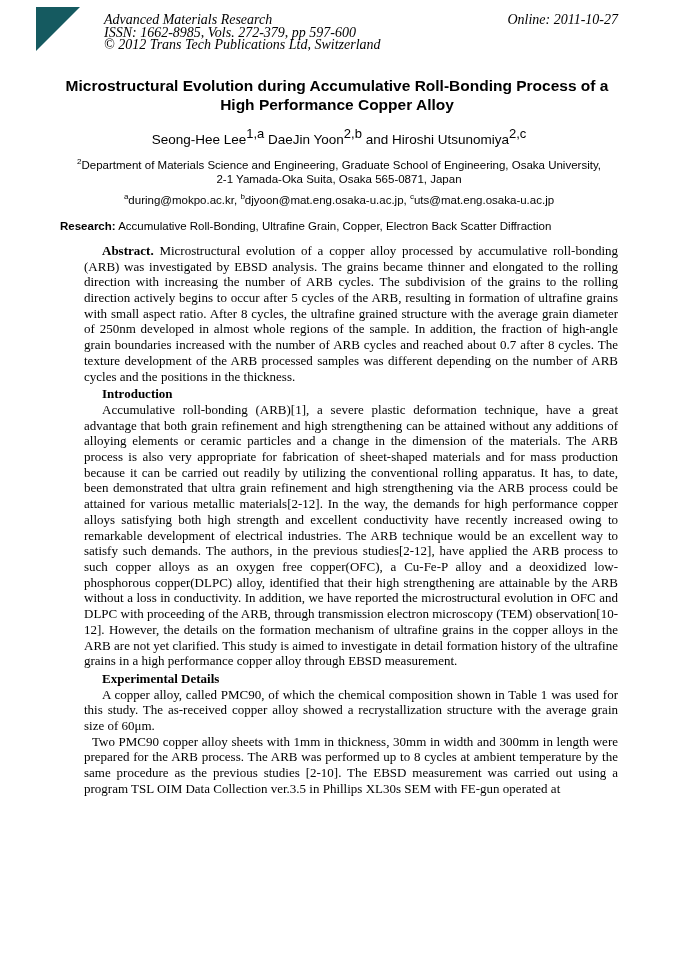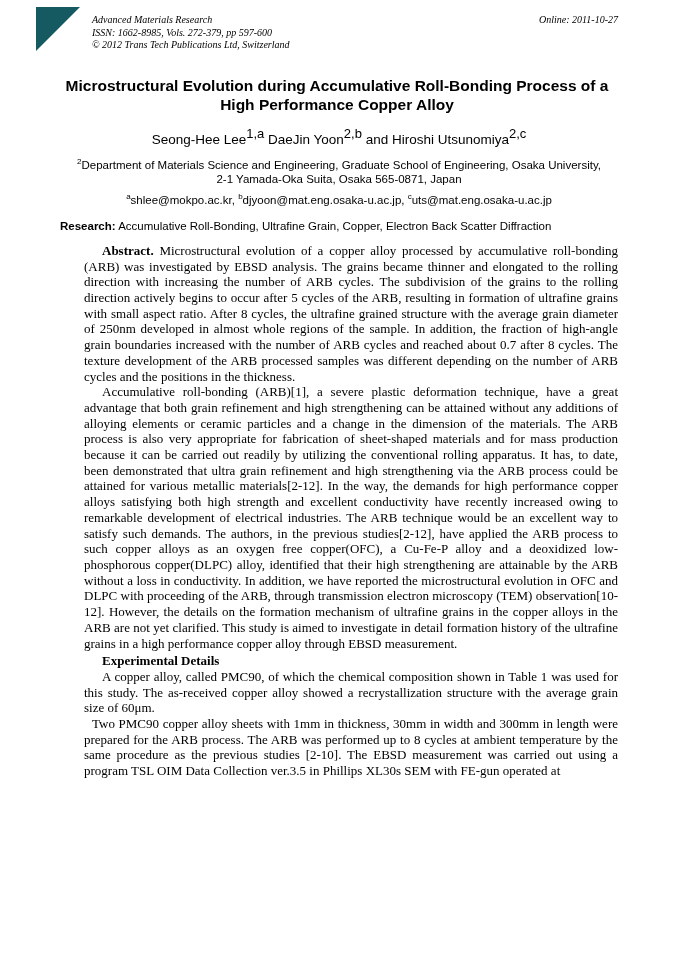--- a/index.html
+++ b/index.html
@@ -20,23 +20,23 @@
     width: 0; height: 0;
     border-top: 44px solid #155a60;
     border-right: 44px solid transparent;
   }
   .content {
     padding: 14px 60px 0 60px;
     box-sizing: border-box;
   }
   .hdr {
     font-style: italic;
-    font-size: 10px;
+    font-size: 14px;
     line-height: 12.6px;
-    margin-left: 32px;
+    margin-left: 44px;
   }
   .hdr-row {
     display: flex;
     justify-content: space-between;
     align-items: baseline;
   }
   .title {
     font-family: "Liberation Sans", sans-serif;
     font-weight: bold;
     font-size: 15.5px;
@@ -105,28 +105,29 @@
       <div>© 2012 Trans Tech Publications Ltd, Switzerland</div>
     </header>
 
     <h1 class="title">Microstructural Evolution during Accumulative Roll-Bonding Process of a High Performance Copper Alloy</h1>
 
     <p class="authors"><span>Seong-Hee Lee</span><sup>1,a</sup><span> DaeJin Yoon</span><sup>2,b</sup><span> and Hiroshi Utsunomiya</span><sup>2,c</sup></p>
 
 
     <p class="affil"><sup>2</sup><span>Department of Materials Science and Engineering, Graduate School of Engineering, Osaka University, 2-1 Yamada-Oka Suita, Osaka 565-0871, Japan</span></p>
 
-    <p class="emails"><sup>a</sup><span>shlee@mokpo.ac.kr, </span><sup>b</sup><span>djyoon@mat.eng.osaka-u.ac.jp, </span><sup>c</sup><span>uts@mat.eng.osaka-u.ac.jp</span></p>
+    <p class="emails"><sup>a</sup><span>during@mokpo.ac.kr, </span><sup>b</sup><span>djyoon@mat.eng.osaka-u.ac.jp, </span><sup>c</sup><span>uts@mat.eng.osaka-u.ac.jp</span></p>
 
     <p class="keywords"><span class="kw-label">Research:</span><span> Accumulative Roll-Bonding, Ultrafine Grain, Copper, Electron Back Scatter Diffraction</span></p>
 
     <div class="bodytext">
 
       <p class="body-para"><span class="run-in">Abstract.</span><span> Microstructural evolution of a copper alloy processed by accumulative roll-bonding (ARB) was investigated by EBSD analysis. The grains became thinner and elongated to the rolling direction with increasing the number of ARB cycles. The subdivision of the grains to the rolling direction actively begins to occur after 5 cycles of the ARB, resulting in formation of ultrafine grains with small aspect ratio. After 8 cycles, the ultrafine grained structure with the average grain diameter of 250nm developed in almost whole regions of the sample. In addition, the fraction of high-angle grain boundaries increased with the number of ARB cycles and reached about 0.7 after 8 cycles. The texture development of the ARB processed samples was different depending on the number of ARB cycles and the positions in the thickness.</span></p>
 
+      <h2 class="sec-heading">Introduction</h2>
       <p class="body-para">Accumulative roll-bonding (ARB)[1], a severe plastic deformation technique, have a great advantage that both grain refinement and high strengthening can be attained without any additions of alloying elements or ceramic particles and a change in the dimension of the materials. The ARB process is also very appropriate for fabrication of sheet-shaped materials and for mass production because it can be carried out readily by utilizing the conventional rolling apparatus. It has, to date, been demonstrated that ultra grain refinement and high strengthening via the ARB process could be attained for various metallic materials[2-12]. In the way, the demands for high performance copper alloys satisfying both high strength and excellent conductivity have recently increased owing to remarkable development of electrical industries. The ARB technique would be an excellent way to satisfy such demands. The authors, in the previous studies[2-12], have applied the ARB process to such copper alloys as an oxygen free copper(OFC), a Cu-Fe-P alloy and a deoxidized low-phosphorous copper(DLPC) alloy, identified that their high strengthening are attainable by the ARB without a loss in conductivity. In addition, we have reported the microstructural evolution in OFC and DLPC with proceeding of the ARB, through transmission electron microscopy (TEM) observation[10-12]. However, the details on the formation mechanism of ultrafine grains in the copper alloys in the ARB are not yet clarified. This study is aimed to investigate in detail formation history of the ultrafine grains in a high performance copper alloy through EBSD measurement.</p>
 
       <h2 class="sec-heading">Experimental Details</h2>
       <p class="body-para">A copper alloy, called PMC90, of which the chemical composition shown in Table 1 was used for this study. The as-received copper alloy showed a recrystallization structure with the average grain size of 60μm.</p>
       <p class="body-para small-indent">Two PMC90 copper alloy sheets with 1mm in thickness, 30mm in width and 300mm in length were prepared for the ARB process. The ARB was performed up to 8 cycles at ambient temperature by the same procedure as the previous studies [2-10]. The EBSD measurement was carried out using a program TSL OIM Data Collection ver.3.5 in Phillips XL30s SEM with FE-gun operated at</p>
 
     </div>
   </div>
 </div>
 

